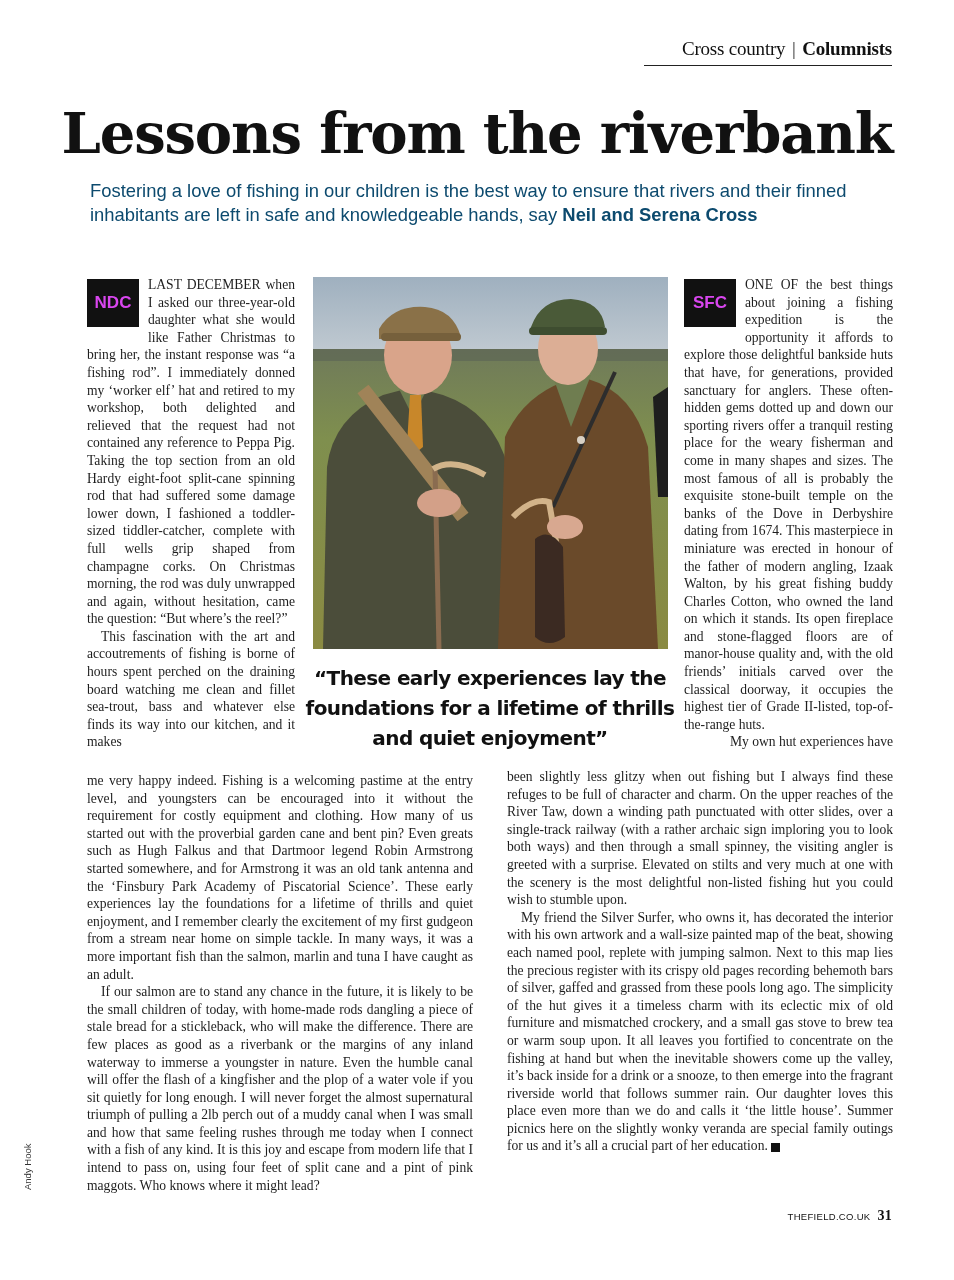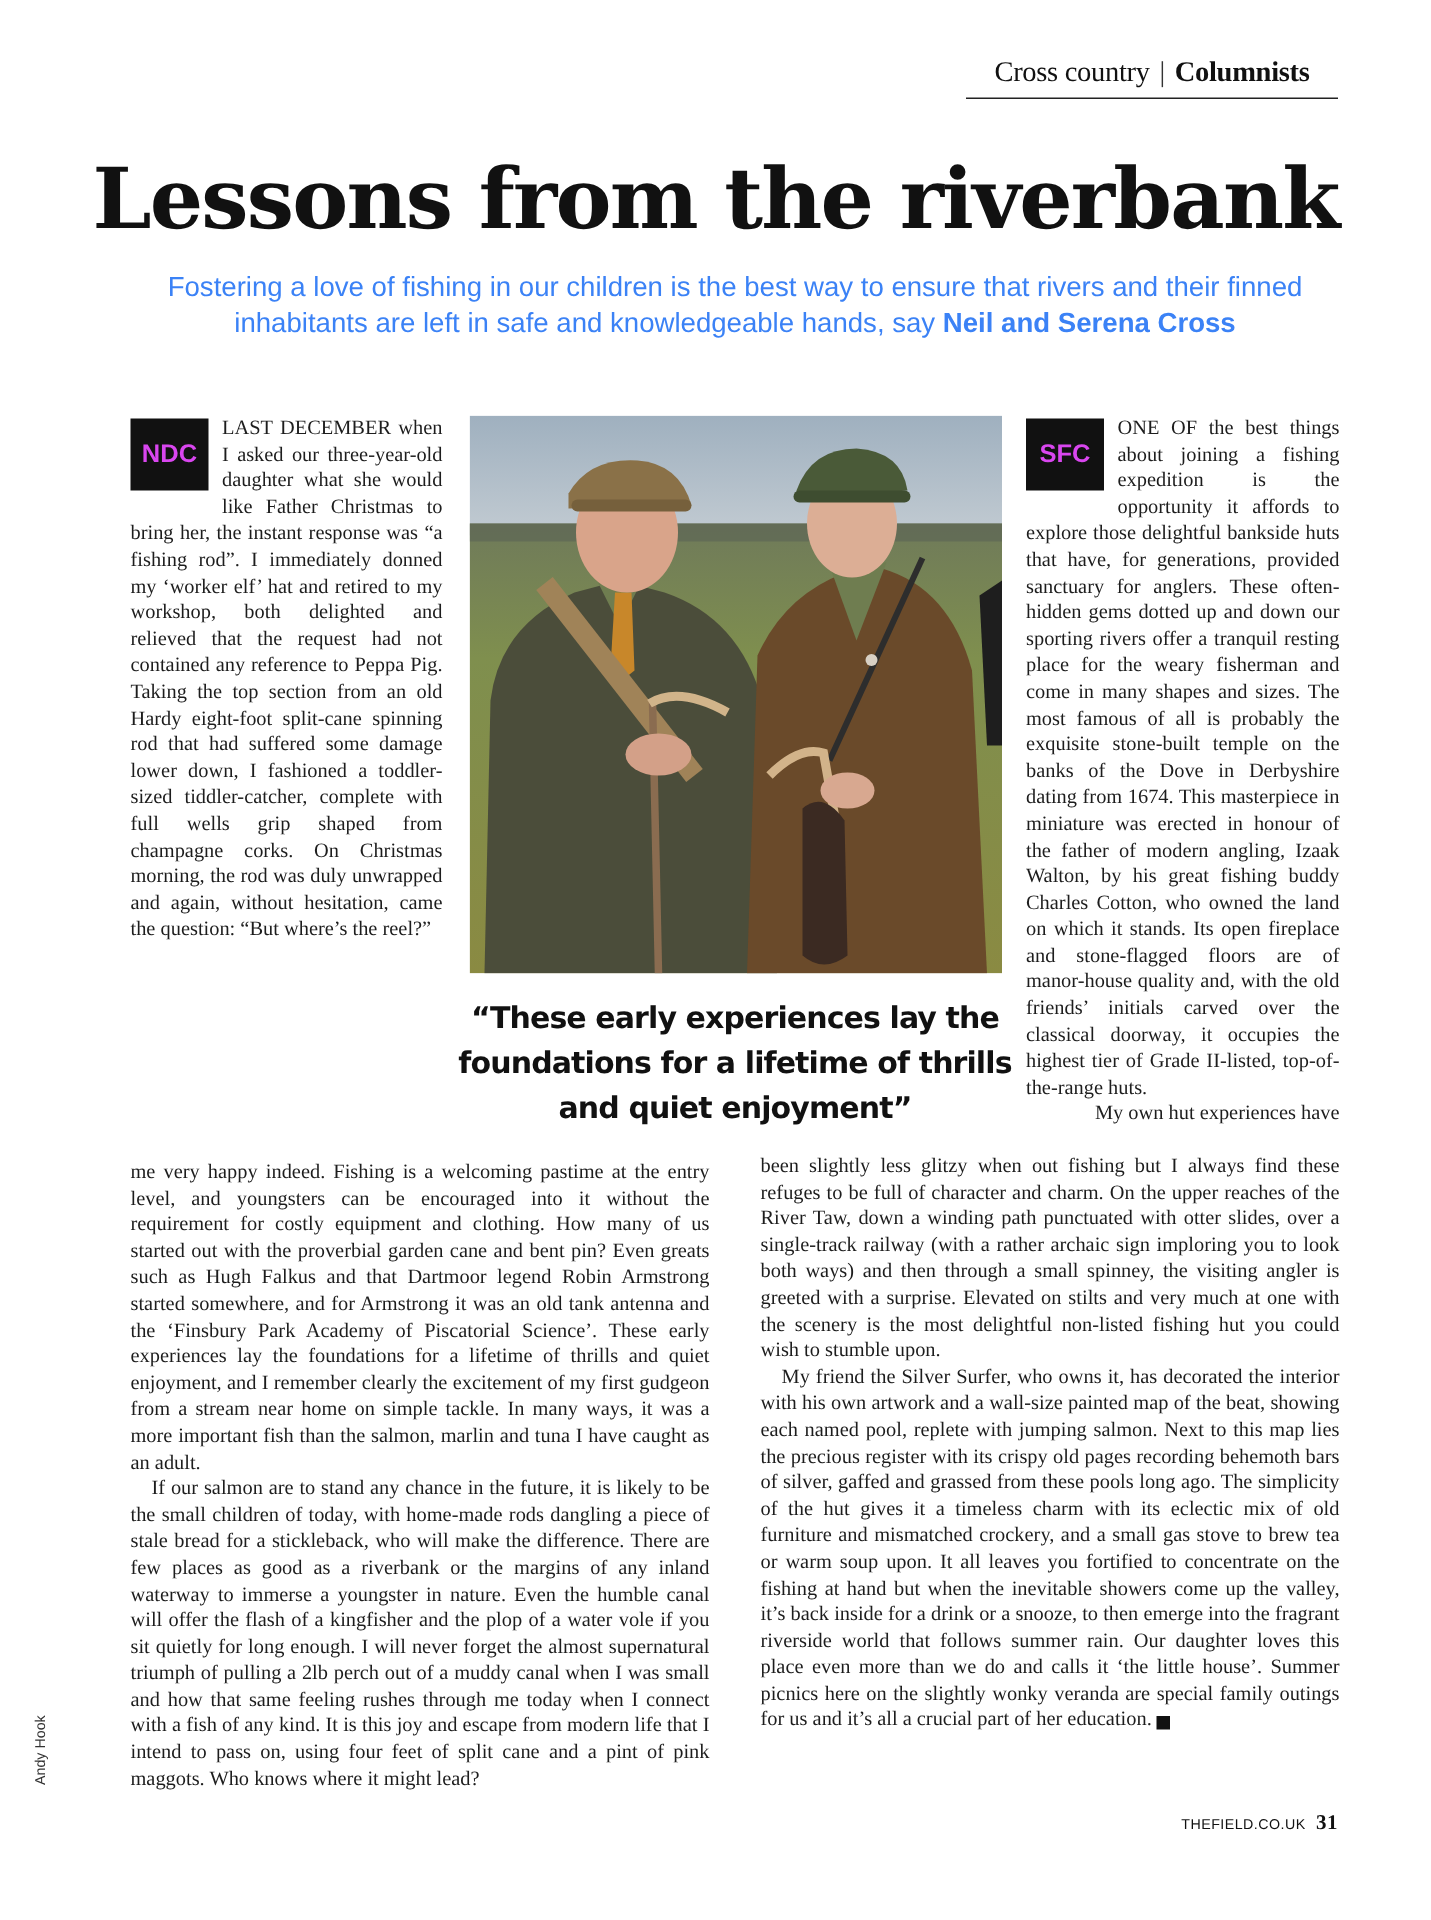--- a/index.html
+++ b/index.html
@@ -1,35 +1,35 @@
 <!DOCTYPE html>
 <html><head>
   <meta charset="utf-8">
   <style>
     * { margin: 0; padding: 0; box-sizing: border-box; }
     html, body { width: 954px; height: 1280px; background: #ffffff; overflow: hidden; }
     body { position: relative; font-family: "Liberation Serif", serif; color: #1a1a1a; }
 
     .section-header {
       position: absolute; top: 38px; right: 62px; width: 248px;
-      text-align: center; font-size: 19px; letter-spacing: -0.2px;
+      text-align: right; font-size: 19px; letter-spacing: -0.2px;
       padding-bottom: 5px; border-bottom: 1.5px solid #222;
       font-family: "Liberation Serif", serif; color: #111;
     }
     .section-header .bold { font-weight: bold; }
     .section-header .sep { font-weight: normal; color: #333; padding: 0 2px; }
 
     .headline {
       position: absolute; top: 100px; left: 0; width: 954px; text-align: center;
       font-family: "DejaVu Serif", serif; font-weight: bold; font-size: 56px;
       letter-spacing: -1.2px; color: #111;
     }
     .standfirst {
-      position: absolute; top: 179px; left: 90px; width: 800px; text-align: center;
-      font-family: "Liberation Sans", sans-serif; font-size: 18.4px; line-height: 24px; color: #3b82f6;
+      position: absolute; top: 179px; left: 90px; width: 800px; text-align: left;
+      font-family: "Liberation Sans", sans-serif; font-size: 18.4px; line-height: 24px; color: #0c4a6e;
     }
     .standfirst b { font-weight: bold; }
 
     .body-text {
       font-family: "Liberation Serif", serif; font-size: 13.6px; line-height: 17.6px;
       text-align: justify; hyphens: auto; color: #1d1d1d;
     }
     .body-text p { text-indent: 14px; }
     .body-text p.first { text-indent: 0; }
 
@@ -79,20 +79,21 @@
 
 <h1 class="headline">Lessons from the riverbank</h1>
 
 <div class="standfirst">
   <span>Fostering a love of fishing in our children is the best way to ensure that rivers and their finned inhabitants are left in safe and knowledgeable hands, say </span><b>Neil and Serena Cross</b>
 </div>
 
 <div class="col-left-top body-text">
   <div class="initials">NDC</div>
   <p class="first">LAST DECEMBER when I asked our three-year-old daughter what she would like Father Christmas to bring her, the instant response was “a fishing rod”. I immediately donned my ‘worker elf’ hat and retired to my workshop, both delighted and relieved that the request had not contained any reference to Peppa Pig. Taking the top section from an old Hardy eight-foot split-cane spinning rod that had suffered some damage lower down, I fashioned a toddler-sized tiddler-catcher, complete with full wells grip shaped from champagne corks. On Christmas morning, the rod was duly unwrapped and again, without hesitation, came the question: “But where’s the reel?”</p>
+  <p style="text-align-last: justify;">This fascination with the art and accoutrements of fishing is borne of hours spent perched on the draining board watching me clean and fillet sea-trout, bass and whatever else finds its way into our kitchen, and it makes</p>
 </div>
 
 <div class="photo">
   <svg width="355" height="372" viewBox="0 0 355 372" xmlns="http://www.w3.org/2000/svg">
     <defs>
       <linearGradient id="sky" x1="0" y1="0" x2="0" y2="1">
         <stop offset="0" stop-color="#9fb0bf"></stop>
         <stop offset="1" stop-color="#c2cbd2"></stop>
       </linearGradient>
       <linearGradient id="moor" x1="0" y1="0" x2="0" y2="1">

